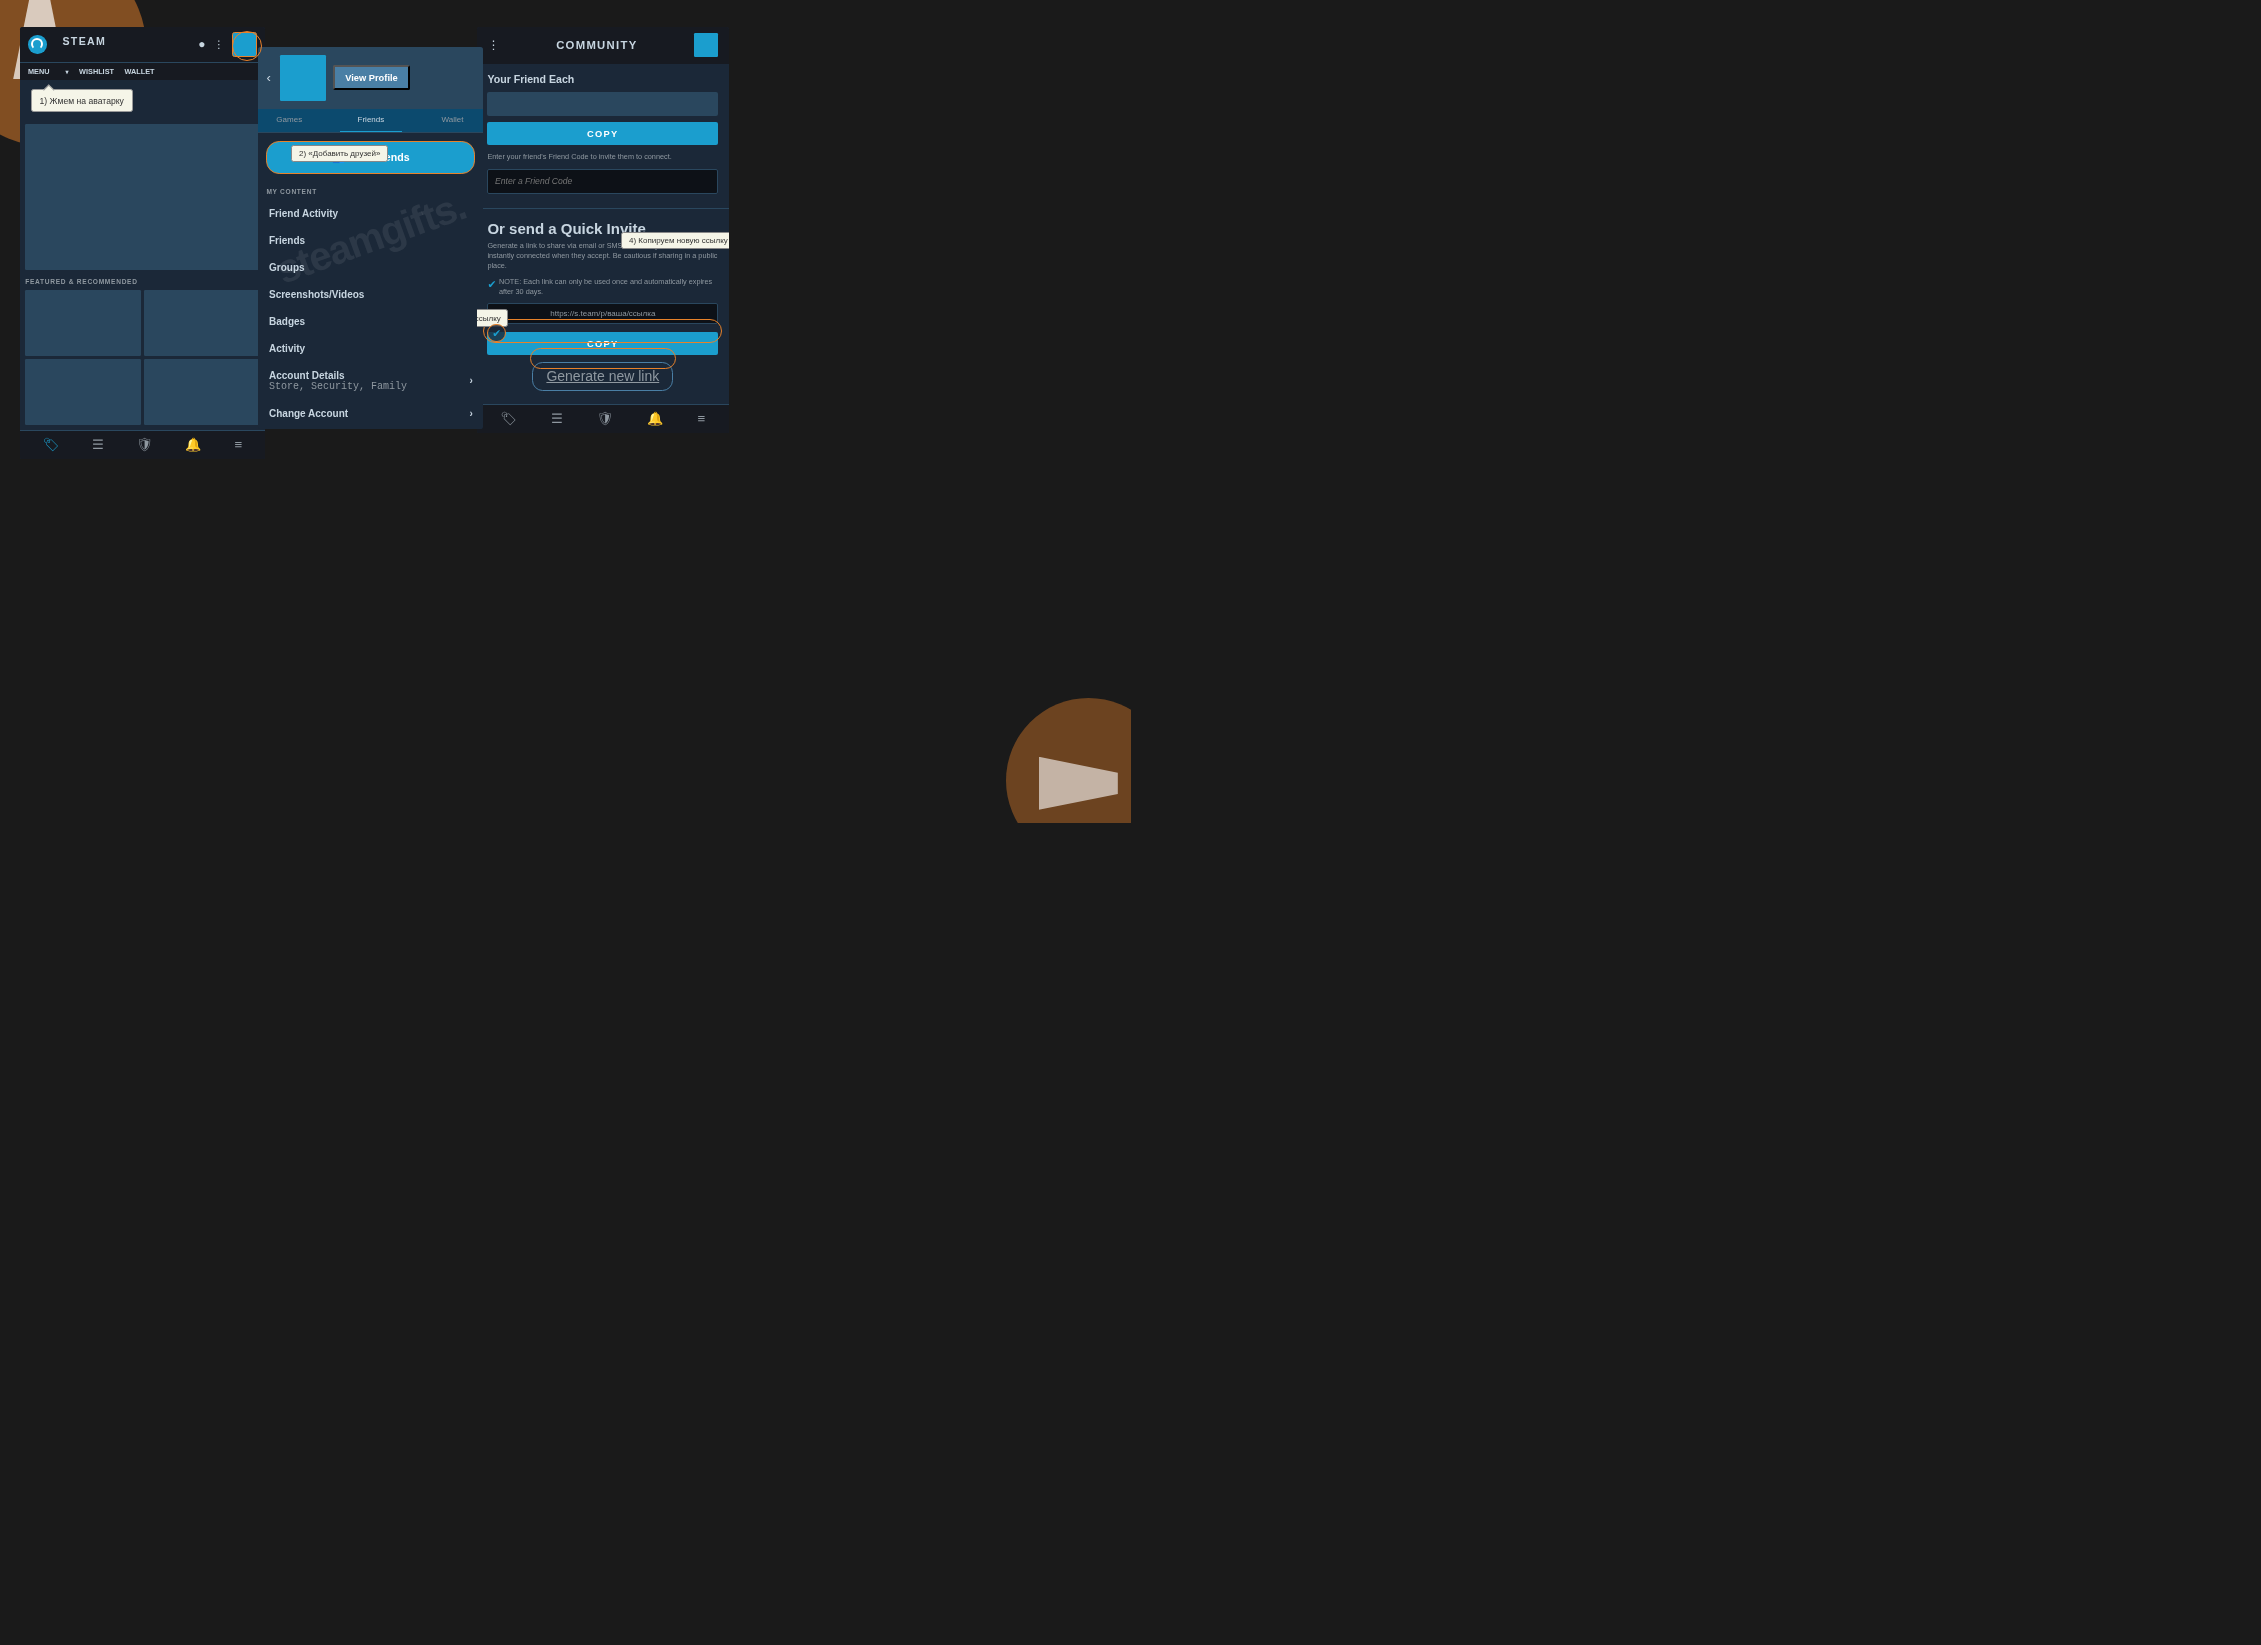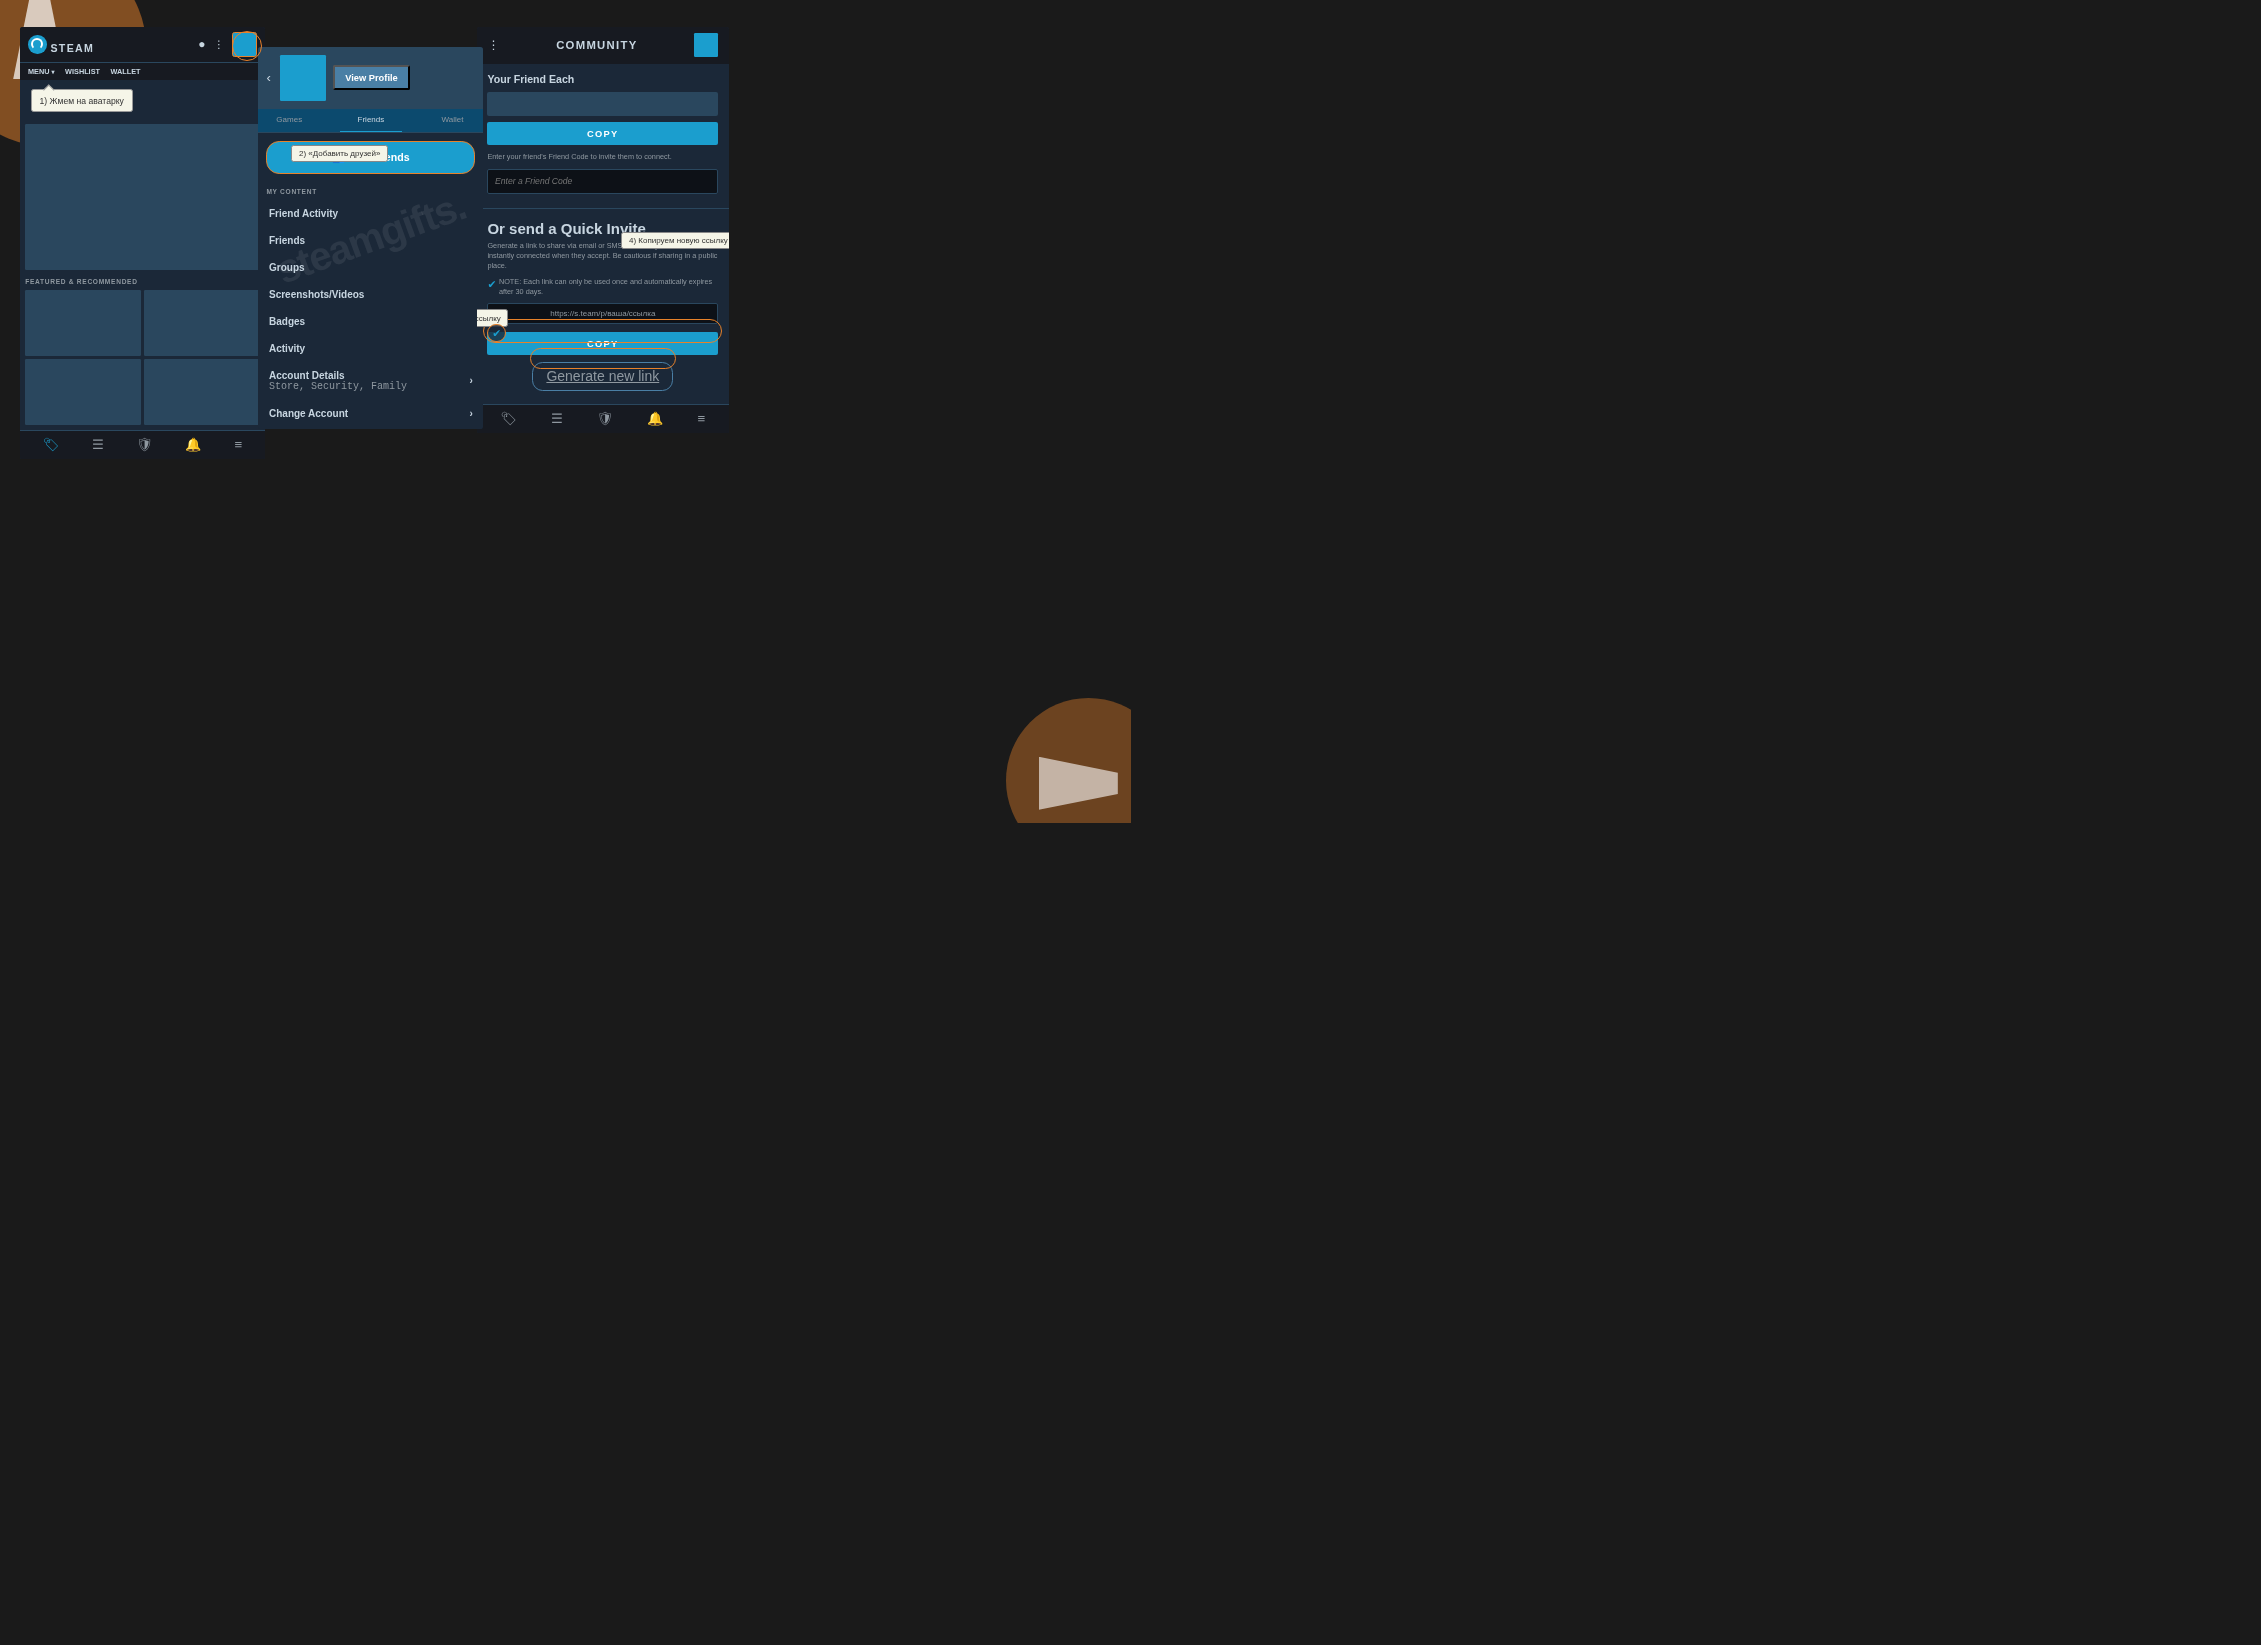--- a/index.html
+++ b/index.html
@@ -80,22 +80,22 @@
       background: #171a21;
       padding: 5.3px 8px;
       display: flex;
       align-items: center;
       gap: 6.6px;
       position: relative;
     }
 
     .steam-logo {
       display: flex;
-      align-items: flex-end;
-      gap: 4px;
+      align-items: flex-start;
+      gap: 16px;
     }
     .steam-icon {
       width: 18.5px;
       height: 18.5px;
       background: #1b9ece;
       border-radius: 50%;
       display: flex;
       align-items: center;
       justify-content: center;
     }
@@ -145,21 +145,21 @@
       gap: 10.6px;
       border-top: 0.7px solid #2a475e;
     }
     .nav-item {
       color: #c7d5e0;
       font-size: 7.3px;
       font-weight: bold;
       cursor: pointer;
       display: flex;
       align-items: center;
-      gap: 2px;
+      gap: 16px;
     }
     .nav-item .chevron { font-size: 6px; }
 
     .tooltip-box {
       background: #f5f5e8;
       border: 0.7px solid #999;
       border-radius: 2.6px;
       padding: 5.3px 8px;
       font-size: 8.6px;
       color: #333;

